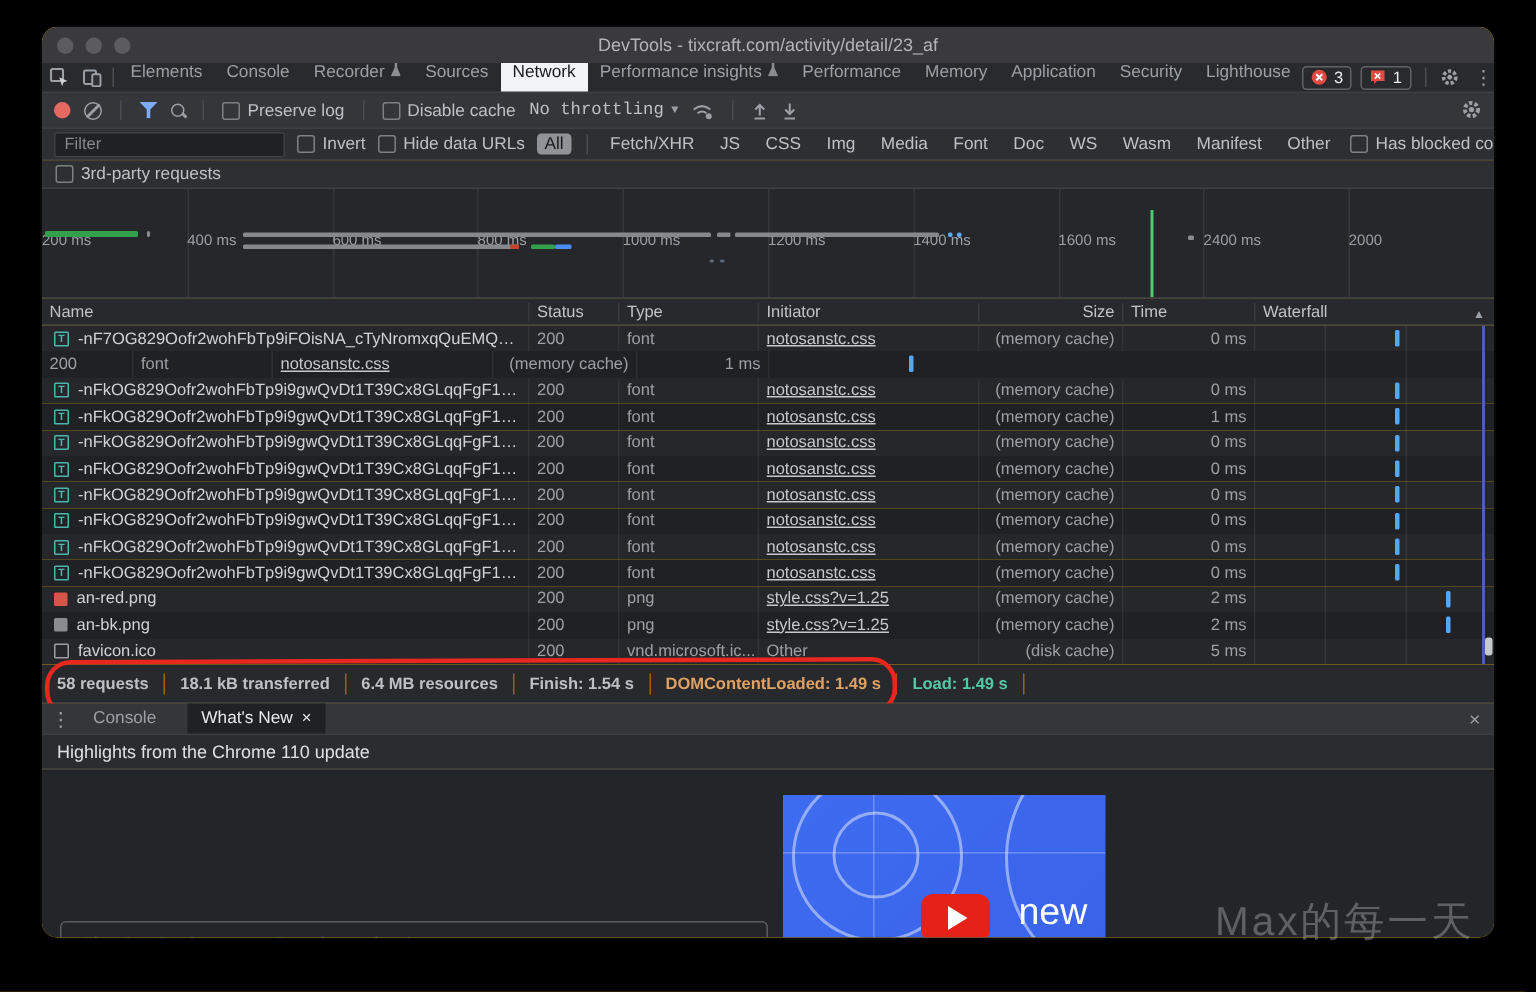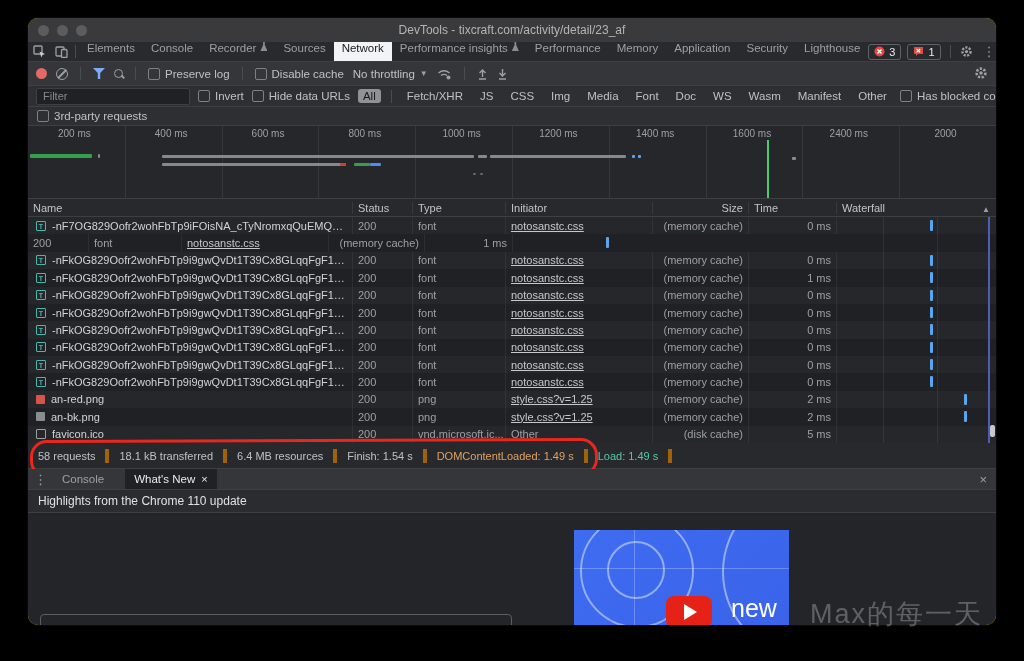--- a/index.html
+++ b/index.html
@@ -38,21 +38,21 @@
   .fbar{height:20px;background:#2e2f33;display:flex;align-items:center;gap:8px;padding:0 8px;border-bottom:1px solid #3c4043;flex:none;font-size:11.5px;color:#bdc1c6;}
   .finput{width:140px;height:13px;background:#202124;border:1px solid #3c4043;border-radius:2px;color:#e8eaed;font-size:11px;padding:1px 6px;outline:none;}
   .finput::placeholder{color:#85898d;}
   .pill{padding:1px 5px;border-radius:3px;white-space:nowrap;}
   .pill.sel{background:#8f9296;color:#17181a;}
   
   .tprow{height:18px;background:#2e2f33;display:flex;align-items:center;gap:5px;padding:0 9px;border-bottom:1px solid #3c4043;flex:none;font-size:11.5px;color:#bdc1c6;}
   
   .timeline{height:72px;background:#26272b;position:relative;border-bottom:1px solid #3c4043;flex:none;overflow:hidden;}
   .tl-labels{display:flex;position:absolute;left:0;top:2px;right:0;}
-  .tl-cell{width:96.8px;flex:none;text-align:center;font-size:10px;color:#9aa0a6;padding-right:4px;box-sizing:border-box;}
+  .tl-cell{width:96.8px;flex:none;text-align:left;font-size:10px;color:#9aa0a6;padding-right:4px;box-sizing:border-box;margin-top:27px;}
   .tl-grid{position:absolute;top:0;bottom:0;width:1px;background:rgba(255,255,255,.08);}
   .tl-bar{position:absolute;border-radius:1px;}
   .tl-vline{position:absolute;top:14px;bottom:0;width:2px;background:#4ccb6e;}
   
   .thead{height:17px;background:#28292c;display:flex;align-items:center;border-bottom:1px solid #3c4043;flex:none;font-size:11px;color:#c0c4c7;}
   .th{padding:0 5px;box-sizing:border-box;border-left:1px solid rgba(255,255,255,.08);white-space:nowrap;overflow:hidden;}
   .th:first-child{border-left:none;}
   .c-name{width:324px;flex:none;}
   .c-status{width:60px;flex:none;}
   .c-type{width:93px;flex:none;}
@@ -76,33 +76,33 @@
   .ric.img-gray{background:#8a8d90;}
   .ric.doc{border:1.5px solid #9aa0a6;width:8px;height:8px;}
   .initlink{color:#c5c9cd;text-decoration:underline;overflow:hidden;text-overflow:ellipsis;}
   .wfcell{position:relative;height:100%;flex:1;}
   .wtick{position:absolute;top:3px;width:2.5px;height:11px;background:#58a6f0;border-radius:1px;}
   .wf-grid{position:absolute;top:0;bottom:0;width:1px;background:rgba(255,255,255,.07);}
   .wf-load{position:absolute;top:0;bottom:0;width:2px;background:#4d5fb3;}
   .scrollthumb{position:absolute;right:1px;top:208px;width:5px;height:12px;background:#c7c9cb;border-radius:2px;}
   
   .summary{height:25px;background:#28292c;border-bottom:1px solid #3c4043;display:flex;align-items:center;flex:none;font-size:11px;color:#bdc1c6;position:relative;}
-  .sitem{padding:0 10px;border-right:4px solid #a16207;height:14px;display:flex;align-items:center;white-space:nowrap;}
+  .sitem{padding:0 10px;border-right:1px solid #a16207;height:14px;display:flex;align-items:center;white-space:nowrap;font-weight:bold;}
   .oval{position:absolute;left:2px;top:-4px;width:562px;height:32px;border:3px solid #e8281e;border-radius:17px;pointer-events:none;transform:rotate(-.2deg);}
   
   .drawerbar{height:20px;background:#35363a;display:flex;align-items:center;border-bottom:1px solid #3c4043;flex:none;font-size:11.5px;color:#9aa0a6;position:relative;}
   .dtab{padding:0 9px;height:20px;display:flex;align-items:center;gap:6px;}
   .dtab.active{background:#202124;color:#e8eaed;margin-left:12px;}
   .dclose{margin-left:auto;padding:0 9px;color:#9aa0a6;font-size:13px;}
   .dheading{height:22px;background:#2b2c30;border-bottom:1px solid #3c4043;display:flex;align-items:center;padding-left:10px;flex:none;font-size:12px;color:#dfe1e4;}
   .content{flex:1;background:#242528;position:relative;overflow:hidden;}
   .card{position:absolute;left:12px;width:472px;border:1px solid #5a5d61;border-radius:4px;padding:7px 12px;box-sizing:border-box;}
   .card .ct{color:#7cacf8;font-size:13px;}
   .card .cd{color:#bdc1c6;font-size:12px;margin-top:4px;}
-  .thumb{position:absolute;left:546px;top:17px;width:215px;height:103px;background:linear-gradient(135deg,#3e6cf0,#3a63ea);overflow:hidden;}
+  .thumb{position:absolute;left:494px;top:17px;width:215px;height:103px;background:linear-gradient(135deg,#3e6cf0,#3a63ea);overflow:hidden;}
   .circ{position:absolute;border:2px solid rgba(255,255,255,.45);border-radius:50%;}
   .gline{position:absolute;background:rgba(255,255,255,.25);}
   .play{position:absolute;left:92px;top:66px;width:46px;height:32px;background:#e62117;border-radius:8px;display:flex;align-items:center;justify-content:center;}
   .play:after{content:"";width:0;height:0;border-left:13px solid #fff;border-top:8px solid transparent;border-bottom:8px solid transparent;margin-left:3px;}
   .newtxt{position:absolute;left:157px;top:64px;color:#fff;font-size:25px;}
   .watermark{position:absolute;left:810px;top:596px;font-size:27px;color:rgba(205,205,205,.35);letter-spacing:2px;white-space:nowrap;}
   svg{display:block;}
 </style>
 </head>
 <body>
@@ -205,21 +205,21 @@
       <span class="vdiv"></span>
       <span class="cbrow">
           <span class="cb"></span>
           <span>Preserve log</span>
         </span>
       <span class="vdiv"></span>
       <span class="cbrow">
           <span class="cb"></span>
           <span>Disable cache</span>
         </span>
-      <span class="cbrow" style="">
+      <span class="cbrow" style="font-family:Liberation Mono, monospace;">
           <span>No throttling</span>
           <span class="caret">▼</span>
         </span>
       <span>
         <svg width="15" height="12" viewBox="0 0 15 12">
             <path d="M1.5 5 Q7 .5 12.5 5" stroke="#9aa0a6" stroke-width="1.4" fill="none"></path>
             <path d="M4 7.5 Q7 5.2 10 7.5" stroke="#9aa0a6" stroke-width="1.4" fill="none"></path>
             <circle cx="11.5" cy="9.5" r="2" fill="#9aa0a6"></circle>
           </svg>
       </span>

